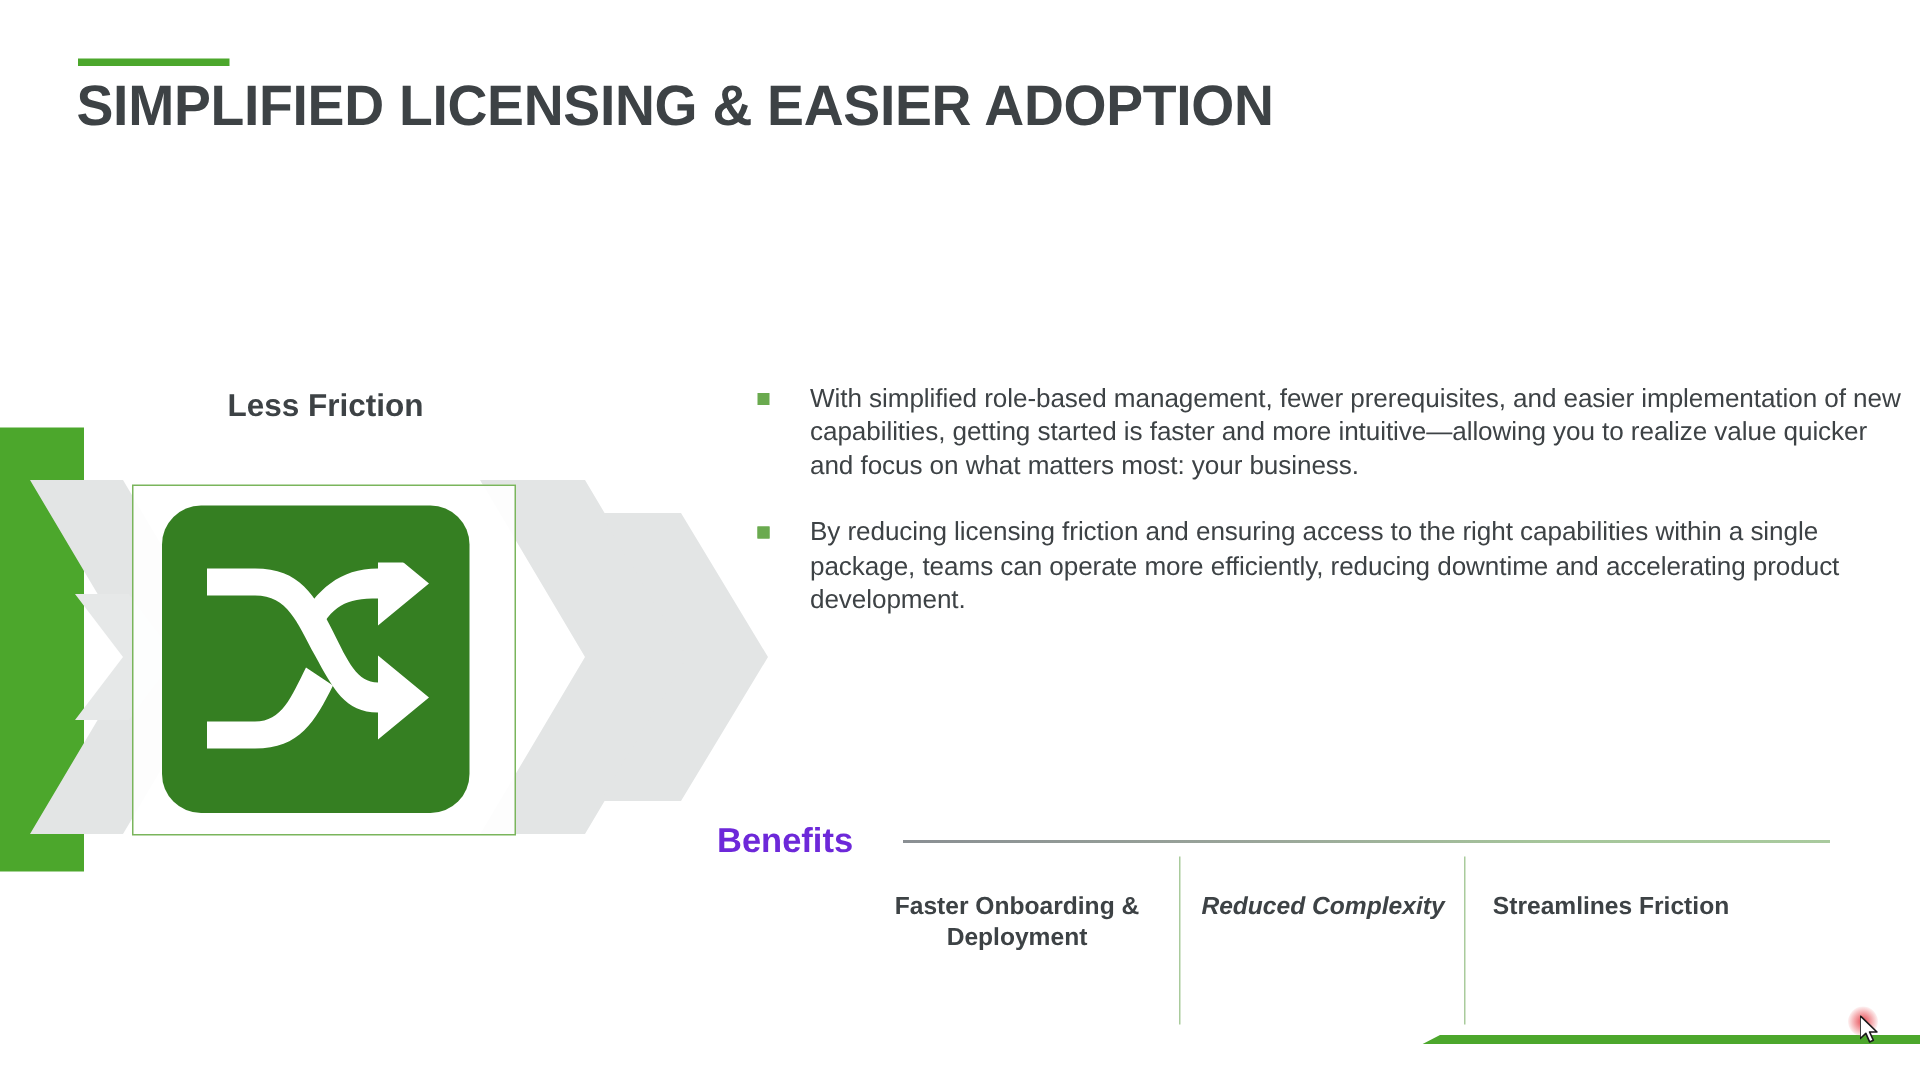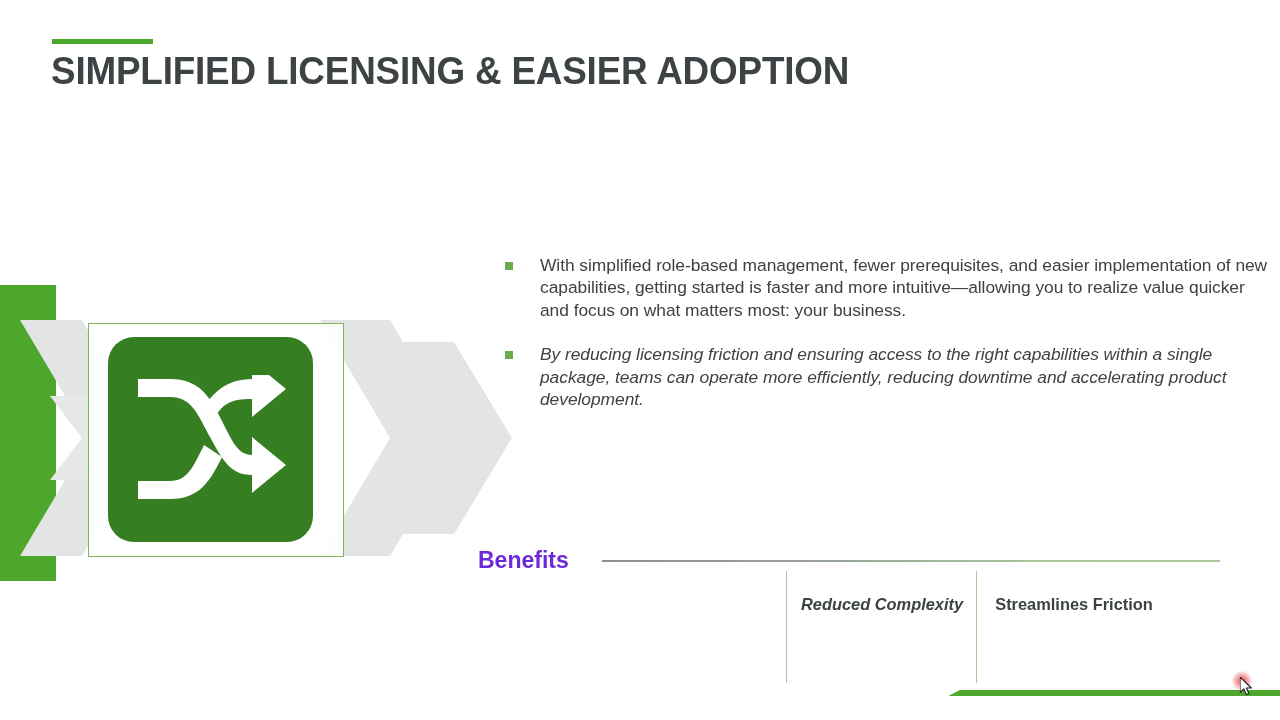--- a/index.html
+++ b/index.html
@@ -108,21 +108,21 @@
     position: absolute;
     left: 503px;
     top: 254px;
     width: 768px;
   }
   .bullet-row {
     position: relative;
     padding-left: 37px;
     margin-bottom: 22px;
   }
-  .bullet-row:last-child { margin-bottom: 0; font-style: italic; }
+  .bullet-row:last-child { margin-bottom: 0; }
   .bullet-mark {
     position: absolute;
     left: 2px;
     top: 8px;
     width: 8px;
     height: 8px;
     background: #6aaa4f;
   }
   .bullet-text {
     font-size: 17.4px;
@@ -224,20 +224,21 @@
 
   <div class="chevrons">
     <svg class="chev" width="500" height="240" viewBox="0 0 500 240">
       <path d="M0 0 L62 0 L132 118 L62 236 L0 236 L70 118 Z" fill="#e3e5e5"></path>
       <path d="M300 0 L370 0 L440 118 L370 236 L300 236 L370 118 Z" fill="#e3e5e5"></path>
       <path d="M380 22 L434 22 L492 118 L434 214 L380 214 L438 118 Z" fill="#e3e5e5"></path>
       <path d="M30 76 L66 76 L98 118 L66 160 L30 160 L62 118 Z" fill="#e6e8e8"></path>
     </svg>
   </div>
 
+  <div class="lf-label">Less Friction</div>
   <div class="lf-frame"></div>
   <div class="lf-tile">
     <svg viewBox="0 0 152 128">
 
       <path d="M4 22 L36 22 C58 22 64 40 76 62 C88 84 96 100 118 100 L118 118 L152 90 L118 62 L118 80 C104 80 98 66 88 46 C76 22 66 4 36 4 L4 4 Z" fill="#ffffff"></path>
 
       <path d="M4 124 L36 124 C66 124 76 106 88 82 L70 70 C60 90 54 106 36 106 L4 106 Z" fill="#ffffff"></path>
       <path d="M76 50 C88 28 96 24 118 24 L118 42 L152 14 L118 -14 L118 4 C92 4 78 18 64 40 Z" fill="#ffffff"></path>
     </svg>
   </div>
@@ -254,20 +255,21 @@
       <span class="bullet-mark"></span>
       <span class="bullet-text">By reducing licensing friction and ensuring access to the right capabilities within a single package, teams can operate more efficiently, reducing downtime and accelerating product development.</span>
     </div>
   </div>
 
   <div class="benefits-label">Benefits</div>
   <div class="benefits-rule"></div>
   <div class="benefit-sep sep-1"></div>
   <div class="benefit-sep sep-2"></div>
 
+  <div class="benefit-item ben-0">Faster Onboarding &amp; Deployment</div>
   <div class="benefit-item ben-1">Reduced Complexity</div>
   <div class="benefit-item ben-2">Streamlines Friction</div>
 
   <div class="bottom-band">
     <svg width="1280" height="40" viewBox="0 0 1280 40">
       <path d="M0 24 L933 24 L960 10 L1280 10 L1280 40 L0 40 Z" fill="#4ca72c"></path>
     </svg>
   </div>
   <div class="slide-number">6</div>
 

